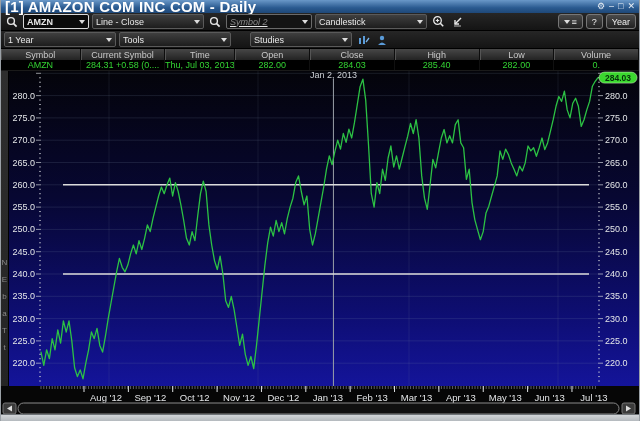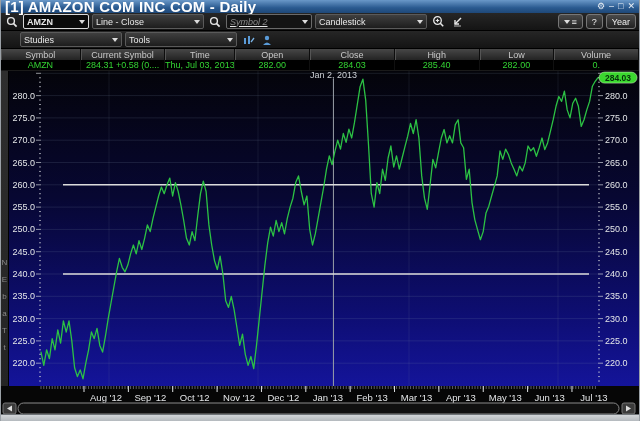--- a/index.html
+++ b/index.html
@@ -107,26 +107,30 @@
       <span class="btn">
           <span class="arrow" style="margin-left:0"></span>
           <span>≡</span>
         </span>
       <span class="btn">?</span>
       <span class="btn">Year</span>
     </span>
   </div>
 
   <div class="toolbar">
-    <div class="dd" style="width:94px;margin-left:16px">
-      <span class="lbl">Studies</span>
+    <div class="dd" style="width:104px">
+      <span class="lbl">1 Year</span>
         <span class="arrow"></span>
     </div>
     <div class="dd" style="width:104px">
       <span class="lbl">Tools</span>
+        <span class="arrow"></span>
+    </div>
+    <div class="dd" style="width:94px;margin-left:16px">
+      <span class="lbl">Studies</span>
         <span class="arrow"></span>
     </div>
     <span class="iconbtn blue-ic">
       <svg width="13" height="12">
           <rect x="2" y="4" width="2" height="6" fill="#5a9bd8"></rect>
           <rect x="6" y="2" width="2" height="8" fill="#5a9bd8"></rect>
           <path d="M9 8 L12 4" stroke="#7ab4e8" stroke-width="1.3"></path>
         </svg>
     </span>
     <span class="iconbtn blue-ic">

